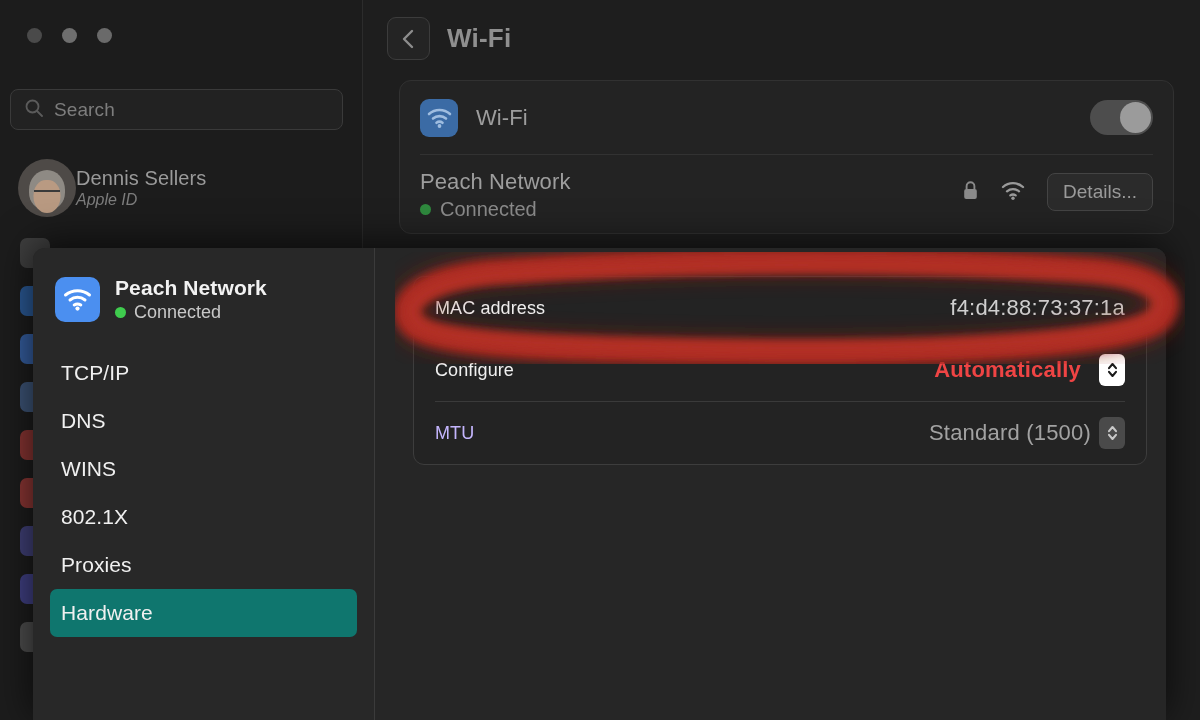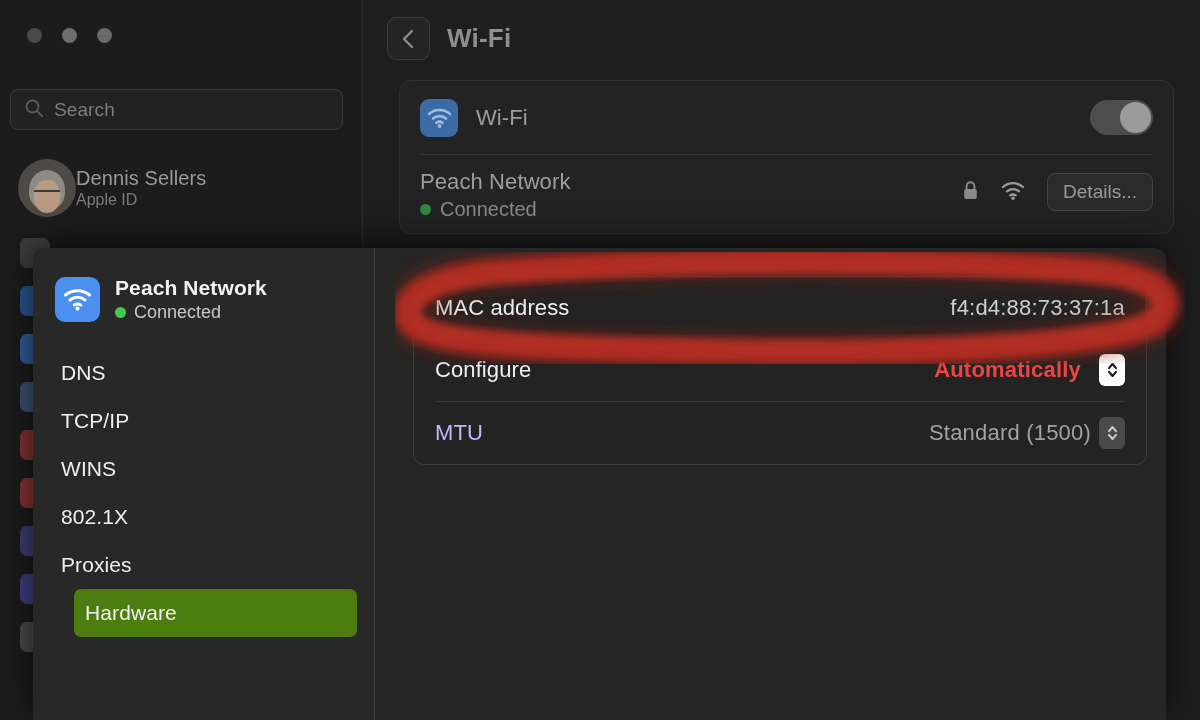--- a/index.html
+++ b/index.html
@@ -103,21 +103,21 @@
   .avatar .glasses {
     position: absolute;
     left: 50%; top: 31px;
     transform: translateX(-50%);
     width: 26px; height: 7px;
     border-top: 2px solid #3a3a3a;
     z-index: 3;
   }
   .acct-text { display: flex; flex-direction: column; gap: 1px; }
   .acct-name { font-size: 20px; color: #9a9a9a; letter-spacing: .1px; }
-  .acct-sub  { font-size: 16px; color: #7c7c7c; }
+  .acct-sub  { font-size: 16px; color: #7c7c7c; font-style: italic; }
 
   
   .ghost-icons {
     position: absolute;
     left: 20px; top: 238px;
     width: 44px;
   }
   .ghost-icon {
     width: 30px; height: 30px;
     border-radius: 7px;
@@ -307,42 +307,42 @@
   .nav-item {
     height: 48px;
     display: flex;
     align-items: center;
     padding: 0 11px;
     border-radius: 7px;
     font-size: 21px;
     color: #f0f0f0;
     letter-spacing: .1px;
   }
-  .nav-item.selected { background: #4d7c0f; margin-left: 24px; }
+  .nav-item.selected { background: #0f766e; }
 
   .sheet-body {
     flex: 1;
     position: relative;
     background: #262626;
     padding: 28px 24px 0 38px;
   }
   .hw-card {
     width: 734px;
     border: 1px solid #3d3d3d;
     border-radius: 11px;
     background: #232323;
     overflow: hidden;
   }
   .hw-row {
     display: flex;
     align-items: center;
     height: 62px;
     padding: 0 21px;
   }
-  .hw-label { font-size: 22px; color: #f0f0f0; letter-spacing: .1px; }
+  .hw-label { font-size: 18px; color: #f0f0f0; letter-spacing: .1px; }
   .hw-label.dim { color: #c4b5fd; }
   .hw-value {
     margin-left: auto;
     font-size: 22px;
     color: #cfcfcf;
     display: flex;
     align-items: center;
     gap: 8px;
     letter-spacing: .2px;
   }
@@ -495,24 +495,24 @@
           <span class="sheet-net-name">Peach Network</span>
           <span class="sheet-net-status">
             <i class="sheet-status-dot"></i>
             <span>Connected</span>
           </span>
         </div>
       </div>
 
       <div class="sheet-nav">
         <div class="nav-item">
+          <span>TCP/IP</span>
+        </div>
+        <div class="nav-item">
           <span>DNS</span>
-        </div>
-        <div class="nav-item">
-          <span>TCP/IP</span>
         </div>
         <div class="nav-item">
           <span>WINS</span>
         </div>
         <div class="nav-item">
           <span>802.1X</span>
         </div>
         <div class="nav-item">
           <span>Proxies</span>
         </div>

